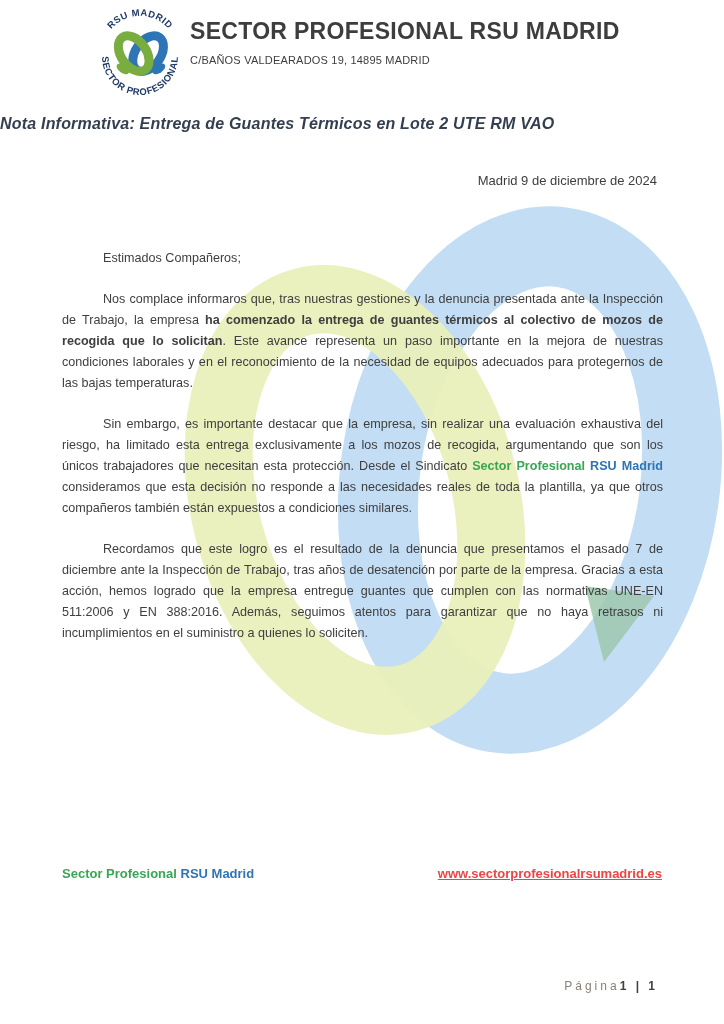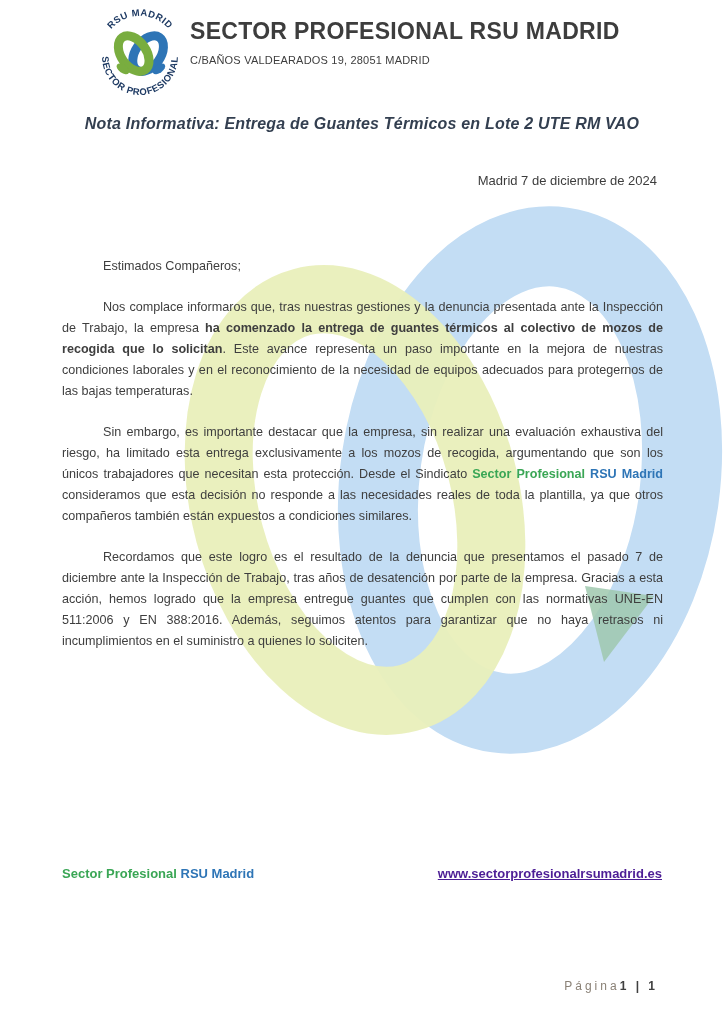--- a/index.html
+++ b/index.html
@@ -7,36 +7,36 @@
         font-family:"Liberation Sans",sans-serif;margin:0 auto;}
   .layer{position:absolute;z-index:1;}
   
   .watermark{position:absolute;inset:0;z-index:0;pointer-events:none;}
   
   .logo{position:absolute;left:94px;top:5px;width:92px;height:90px;}
   .org-block{position:absolute;left:190px;top:18px;}
   .org-name{font-size:23px;font-weight:bold;color:#3d3d3d;letter-spacing:.3px;}
   .org-address{margin-top:9px;font-size:11px;color:#3d3d3d;letter-spacing:.2px;}
   
-  .doc-title{position:absolute;left:0;top:115px;width:724px;text-align:center;
+  .doc-title{position:absolute;left:0;top:115px;width:724px;
              font-size:16px;font-weight:bold;font-style:italic;color:#333f50;letter-spacing:.2px;}
   .dateline{position:absolute;left:62px;top:173px;width:595px;text-align:right;
             font-size:13px;color:#3d3d3d;}
   
   .content{position:absolute;left:62px;top:240px;width:601px;font-size:12.6px;
            line-height:21px;color:#3e3e3e;text-align:justify;}
-  .content p{margin:16px 0 20px 0;text-indent:41px;}
+  .content p{margin:8px 0 20px 0;text-indent:41px;}
   .seg-bold{font-weight:bold;}
   .brand-green{color:#3aa655;font-weight:bold;}
   .brand-blue{color:#2e75b6;font-weight:bold;}
   .para-bold{font-weight:bold;}
   
   .doc-footer{position:absolute;left:62px;top:866px;width:600px;display:flex;
               justify-content:space-between;align-items:baseline;font-size:13px;font-weight:bold;}
-  .footer-link{color:#4c1d95;text-decoration:underline;font-weight:bold;}
+  .footer-link{color:#ef4444;text-decoration:underline;font-weight:bold;}
   
   .pagenum{position:absolute;right:66px;top:979px;font-size:12px;letter-spacing:3px;color:#8a8176;}
   .pagenum .num{font-weight:bold;color:#404040;}
   
   .ring-text{font-size:10.5px;font-weight:bold;fill:#1e3a63;letter-spacing:.6px;
              font-family:"Liberation Sans",sans-serif;}
 </style>
 </head>
 <body>
 
@@ -62,25 +62,25 @@
     <text class="ring-text">
       <textPath href="#arcTop" startOffset="50%" text-anchor="middle">RSU MADRID</textPath>
     </text>
     <text class="ring-text">
       <textPath href="#arcBottom" startOffset="50%" text-anchor="middle">SECTOR PROFESIONAL</textPath>
     </text>
   </svg>
 
   <div class="org-block layer">
     <div class="org-name">SECTOR PROFESIONAL RSU MADRID</div>
-    <div class="org-address">C/BAÑOS VALDEARADOS 19, 28051 MADRID</div>
+    <div class="org-address">C/BAÑOS VALDEARADOS 19, 14895 MADRID</div>
   </div>
 
   <div class="doc-title layer">Nota Informativa: Entrega de Guantes Térmicos en Lote 2 UTE RM VAO</div>
-  <div class="dateline layer">Madrid 7 de diciembre de 2024</div>
+  <div class="dateline layer">Madrid 9 de diciembre de 2024</div>
 
   <div class="content layer">
     <p>Estimados Compañeros;</p>
 
     <p><span>Nos complace informaros que, tras nuestras gestiones y la denuncia presentada ante la Inspección de Trabajo, la empresa </span><span class="seg-bold">ha comenzado la entrega de guantes térmicos al colectivo de mozos de recogida que lo solicitan</span><span>. Este avance representa un paso importante en la mejora de nuestras condiciones laborales y en el reconocimiento de la necesidad de equipos adecuados para protegernos de las bajas temperaturas.</span></p>
 
     <p><span>Sin embargo, es importante destacar que la empresa, sin realizar una evaluación exhaustiva del riesgo, ha limitado esta entrega exclusivamente a los mozos de recogida, argumentando que son los únicos trabajadores que necesitan esta protección. Desde el Sindicato </span><span class="brand-green">Sector Profesional</span><span class="brand-blue"> RSU Madrid</span><span> consideramos que esta decisión no responde a las necesidades reales de toda la plantilla, ya que otros compañeros también están expuestos a condiciones similares.</span></p>
 
 
     <p>Recordamos que este logro es el resultado de la denuncia que presentamos el pasado 7 de diciembre ante la Inspección de Trabajo, tras años de desatención por parte de la empresa. Gracias a esta acción, hemos logrado que la empresa entregue guantes que cumplen con las normativas UNE-EN 511:2006 y EN 388:2016. Además, seguimos atentos para garantizar que no haya retrasos ni incumplimientos en el suministro a quienes lo soliciten.</p>

